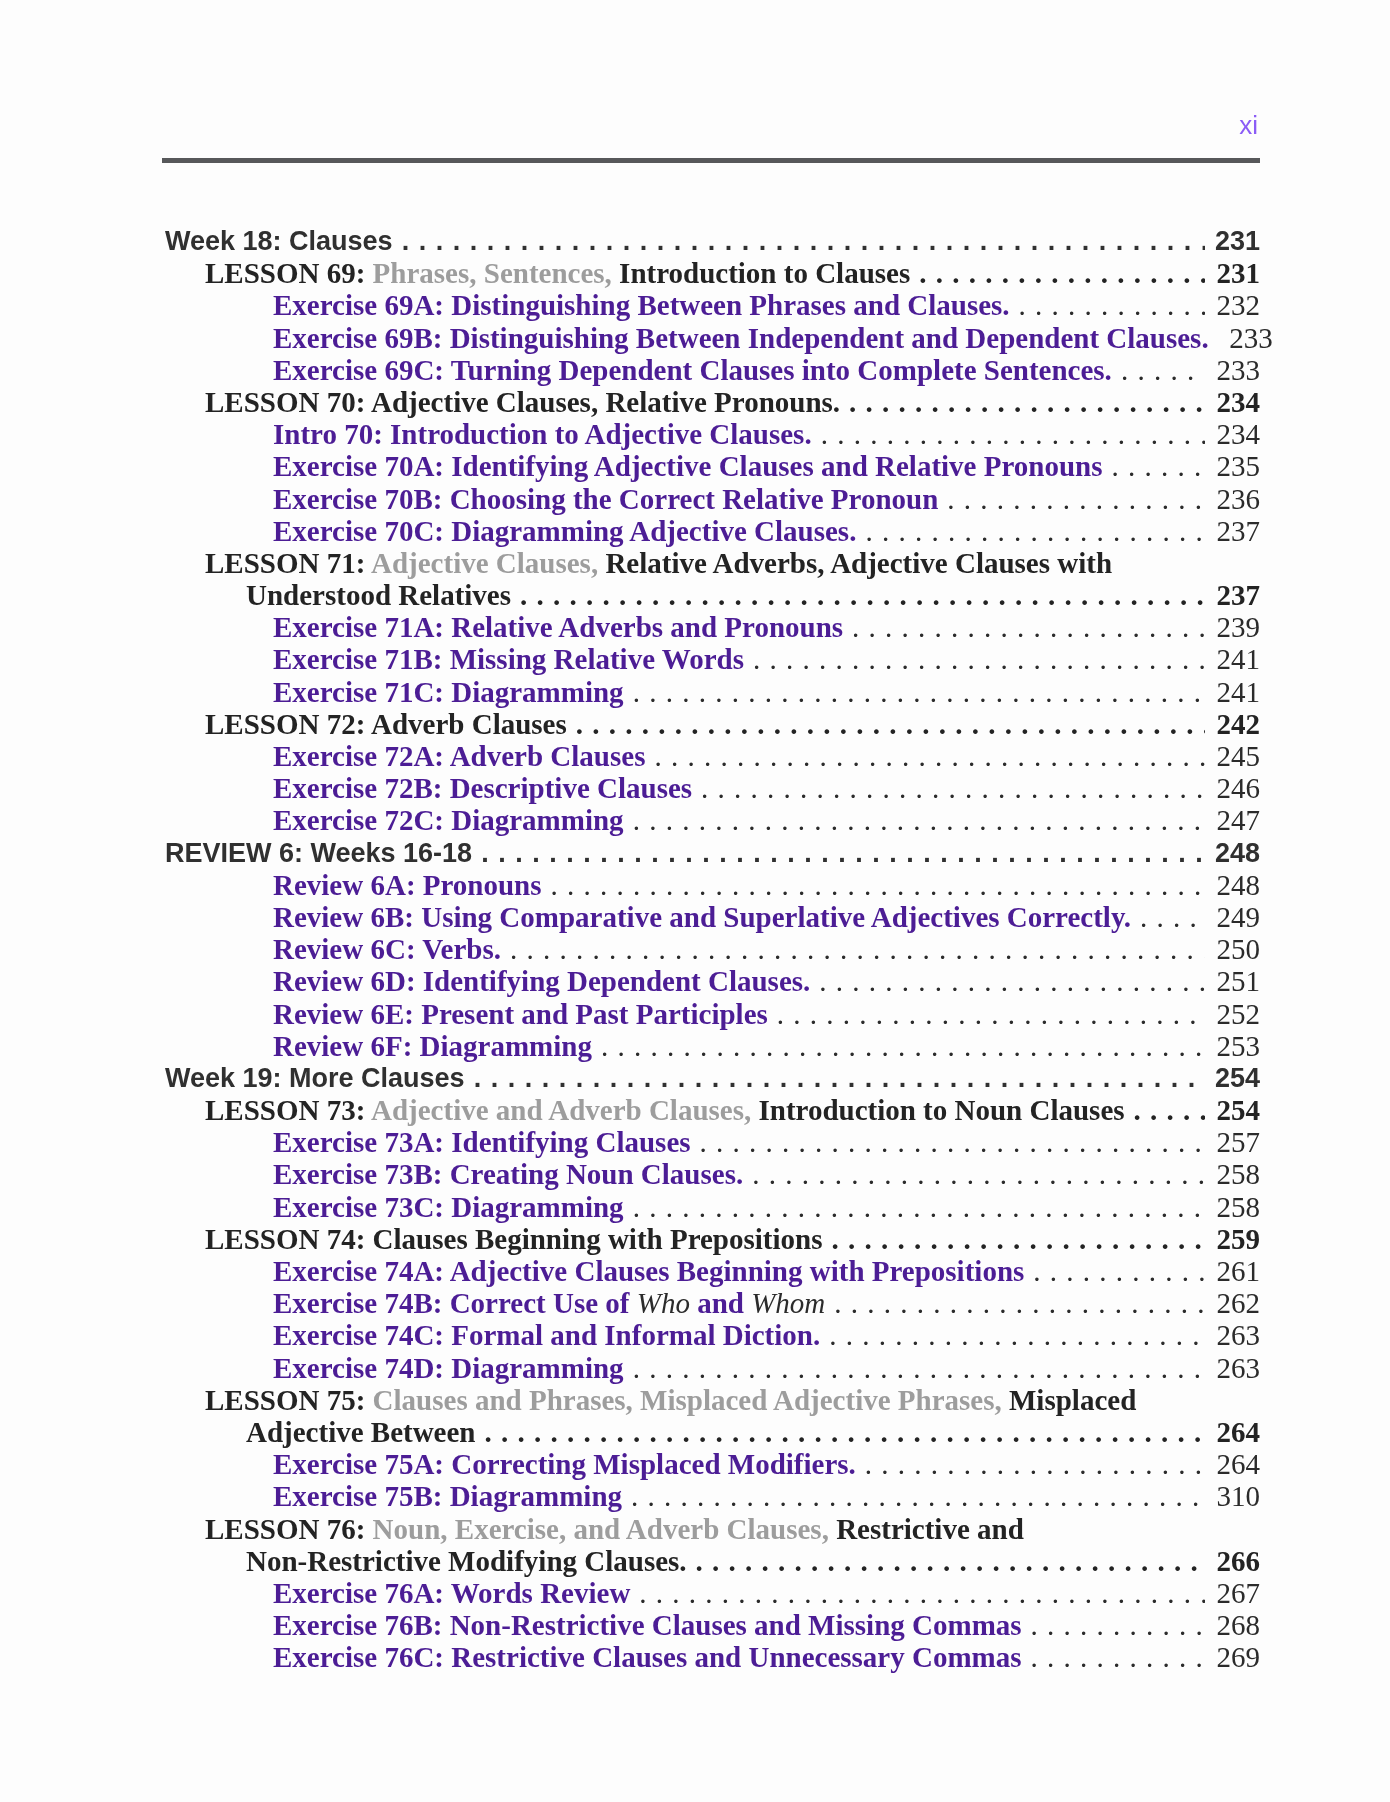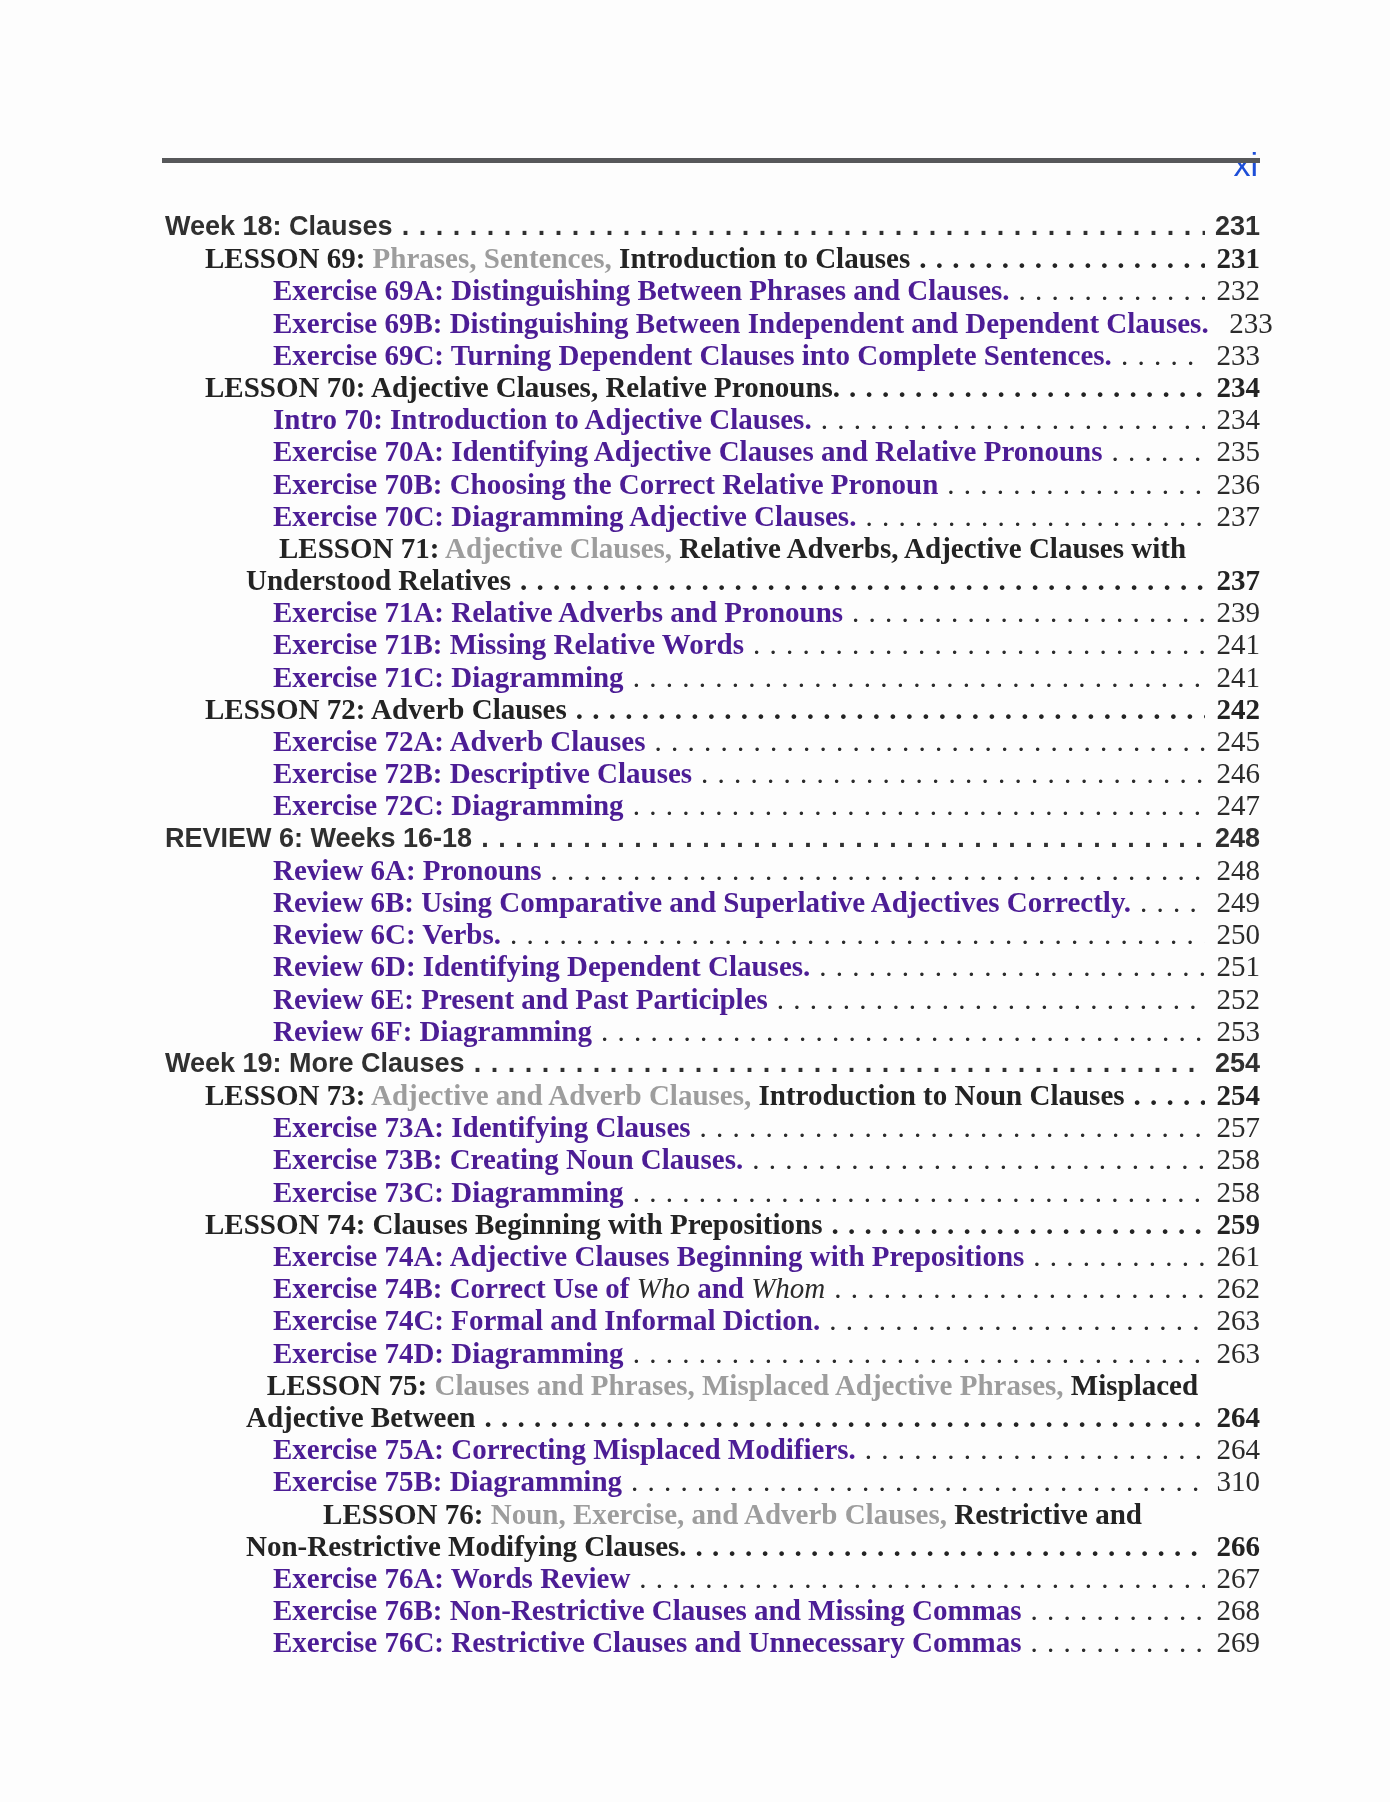--- a/index.html
+++ b/index.html
@@ -8,43 +8,43 @@
     background:#fdfdfd;
     font-family:"Liberation Serif",serif;
     overflow:hidden;
     position:relative;
   }
   .sheet{position:absolute;inset:0;}
   .content{position:absolute;left:165px;right:130px;top:0;}
   .folio{
     position:absolute;top:112px;right:2px;
     font-family:"Liberation Sans",sans-serif;
-    font-size:34px;color:#1d4ed8;line-height:1;margin-top:35px;
+    font-size:26px;color:#8b5cf6;line-height:1;
   }
   .rule{
     position:absolute;top:158px;left:-3px;right:0;
     height:5px;background:#57585a;
   }
-  .toc{position:absolute;top:210px;left:0;right:0;}
+  .toc{position:absolute;top:225px;left:0;right:0;}
   .row{
     display:flex;align-items:baseline;
     height:32.2px;line-height:32.2px;
     white-space:nowrap;
   }
   .row .text{flex:0 0 auto;}
   .leader{
     flex:1 1 auto;min-width:0;
     overflow:hidden;white-space:nowrap;
     word-spacing:2px;
     margin-left:9px;
   }
   .page{flex:0 0 auto;text-align:right;min-width:46px;padding-left:9px;}
   
   .indent-week{padding-left:0;}
-  .indent-lesson{padding-left:40px;justify-content:center;}
+  .indent-lesson{padding-left:40px;}
   .indent-cont{padding-left:81px;justify-content:space-between;}
   .indent-exercise{padding-left:108px;}
   
   .style-week{
     font-family:"Liberation Sans",sans-serif;
     font-size:27px;font-weight:bold;color:#303030;
   }
   .style-lesson{font-size:29px;font-weight:bold;color:#232323;}
   .style-exercise{font-size:29px;font-weight:normal;color:#2b2b2b;}
   

